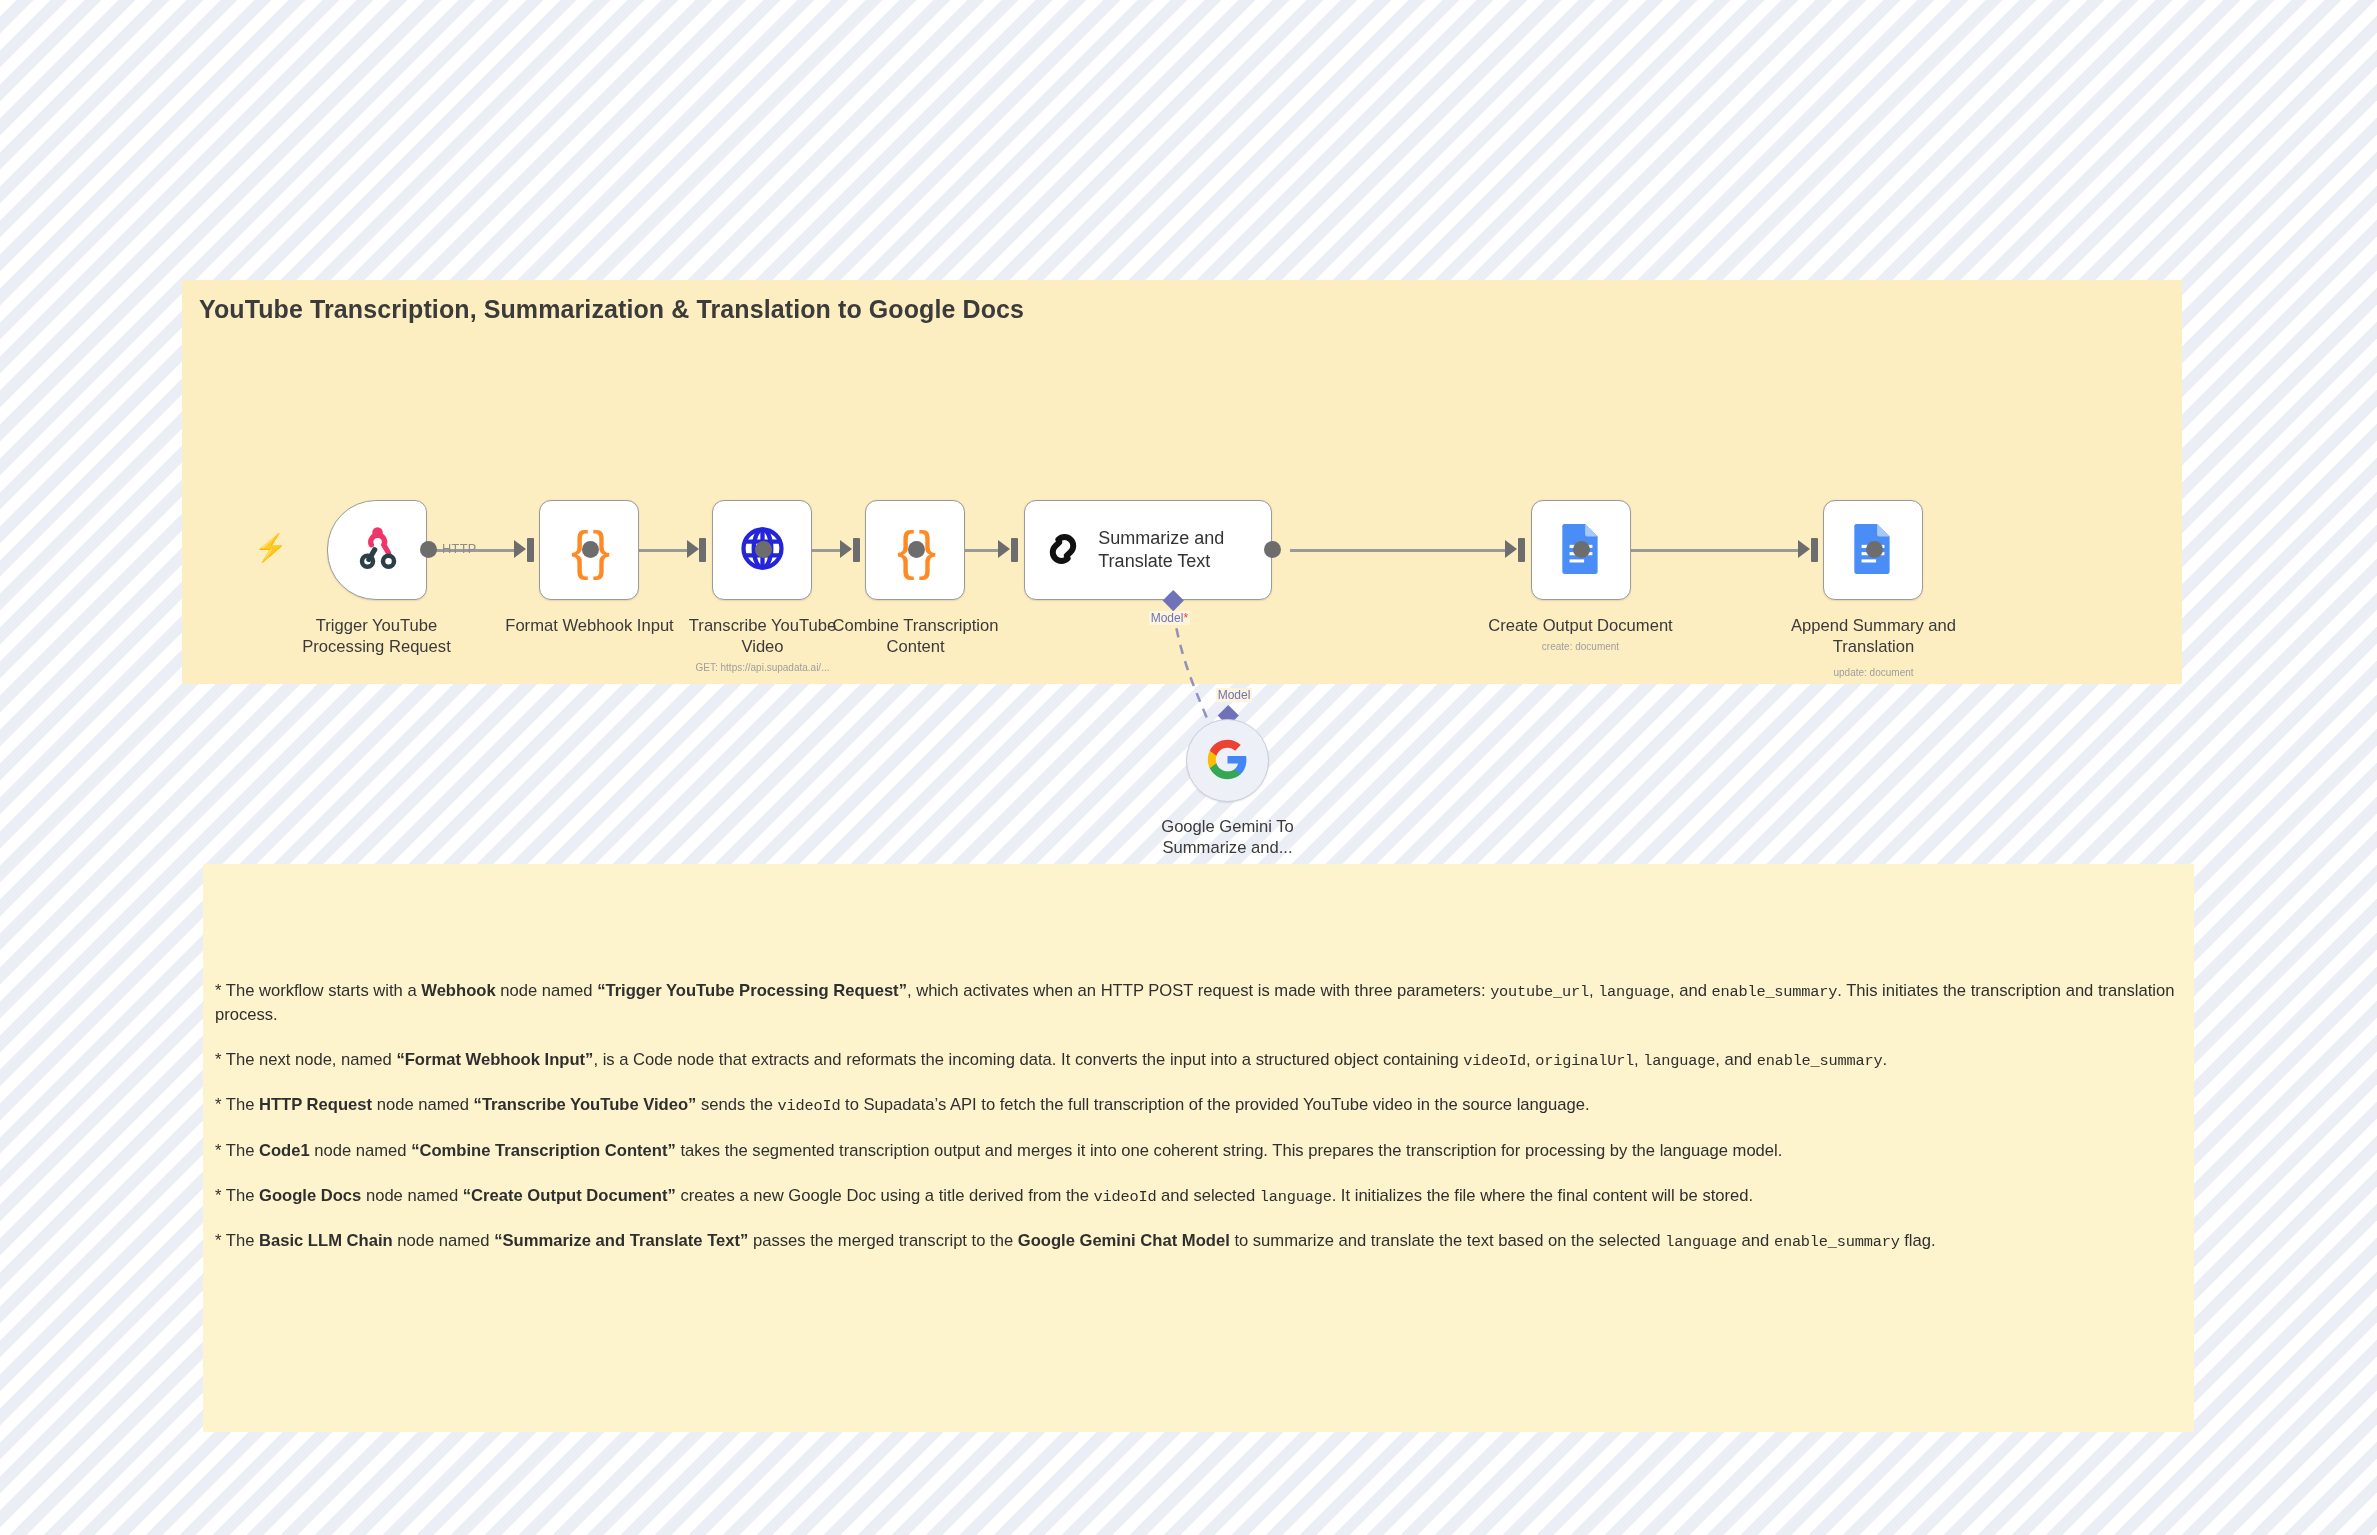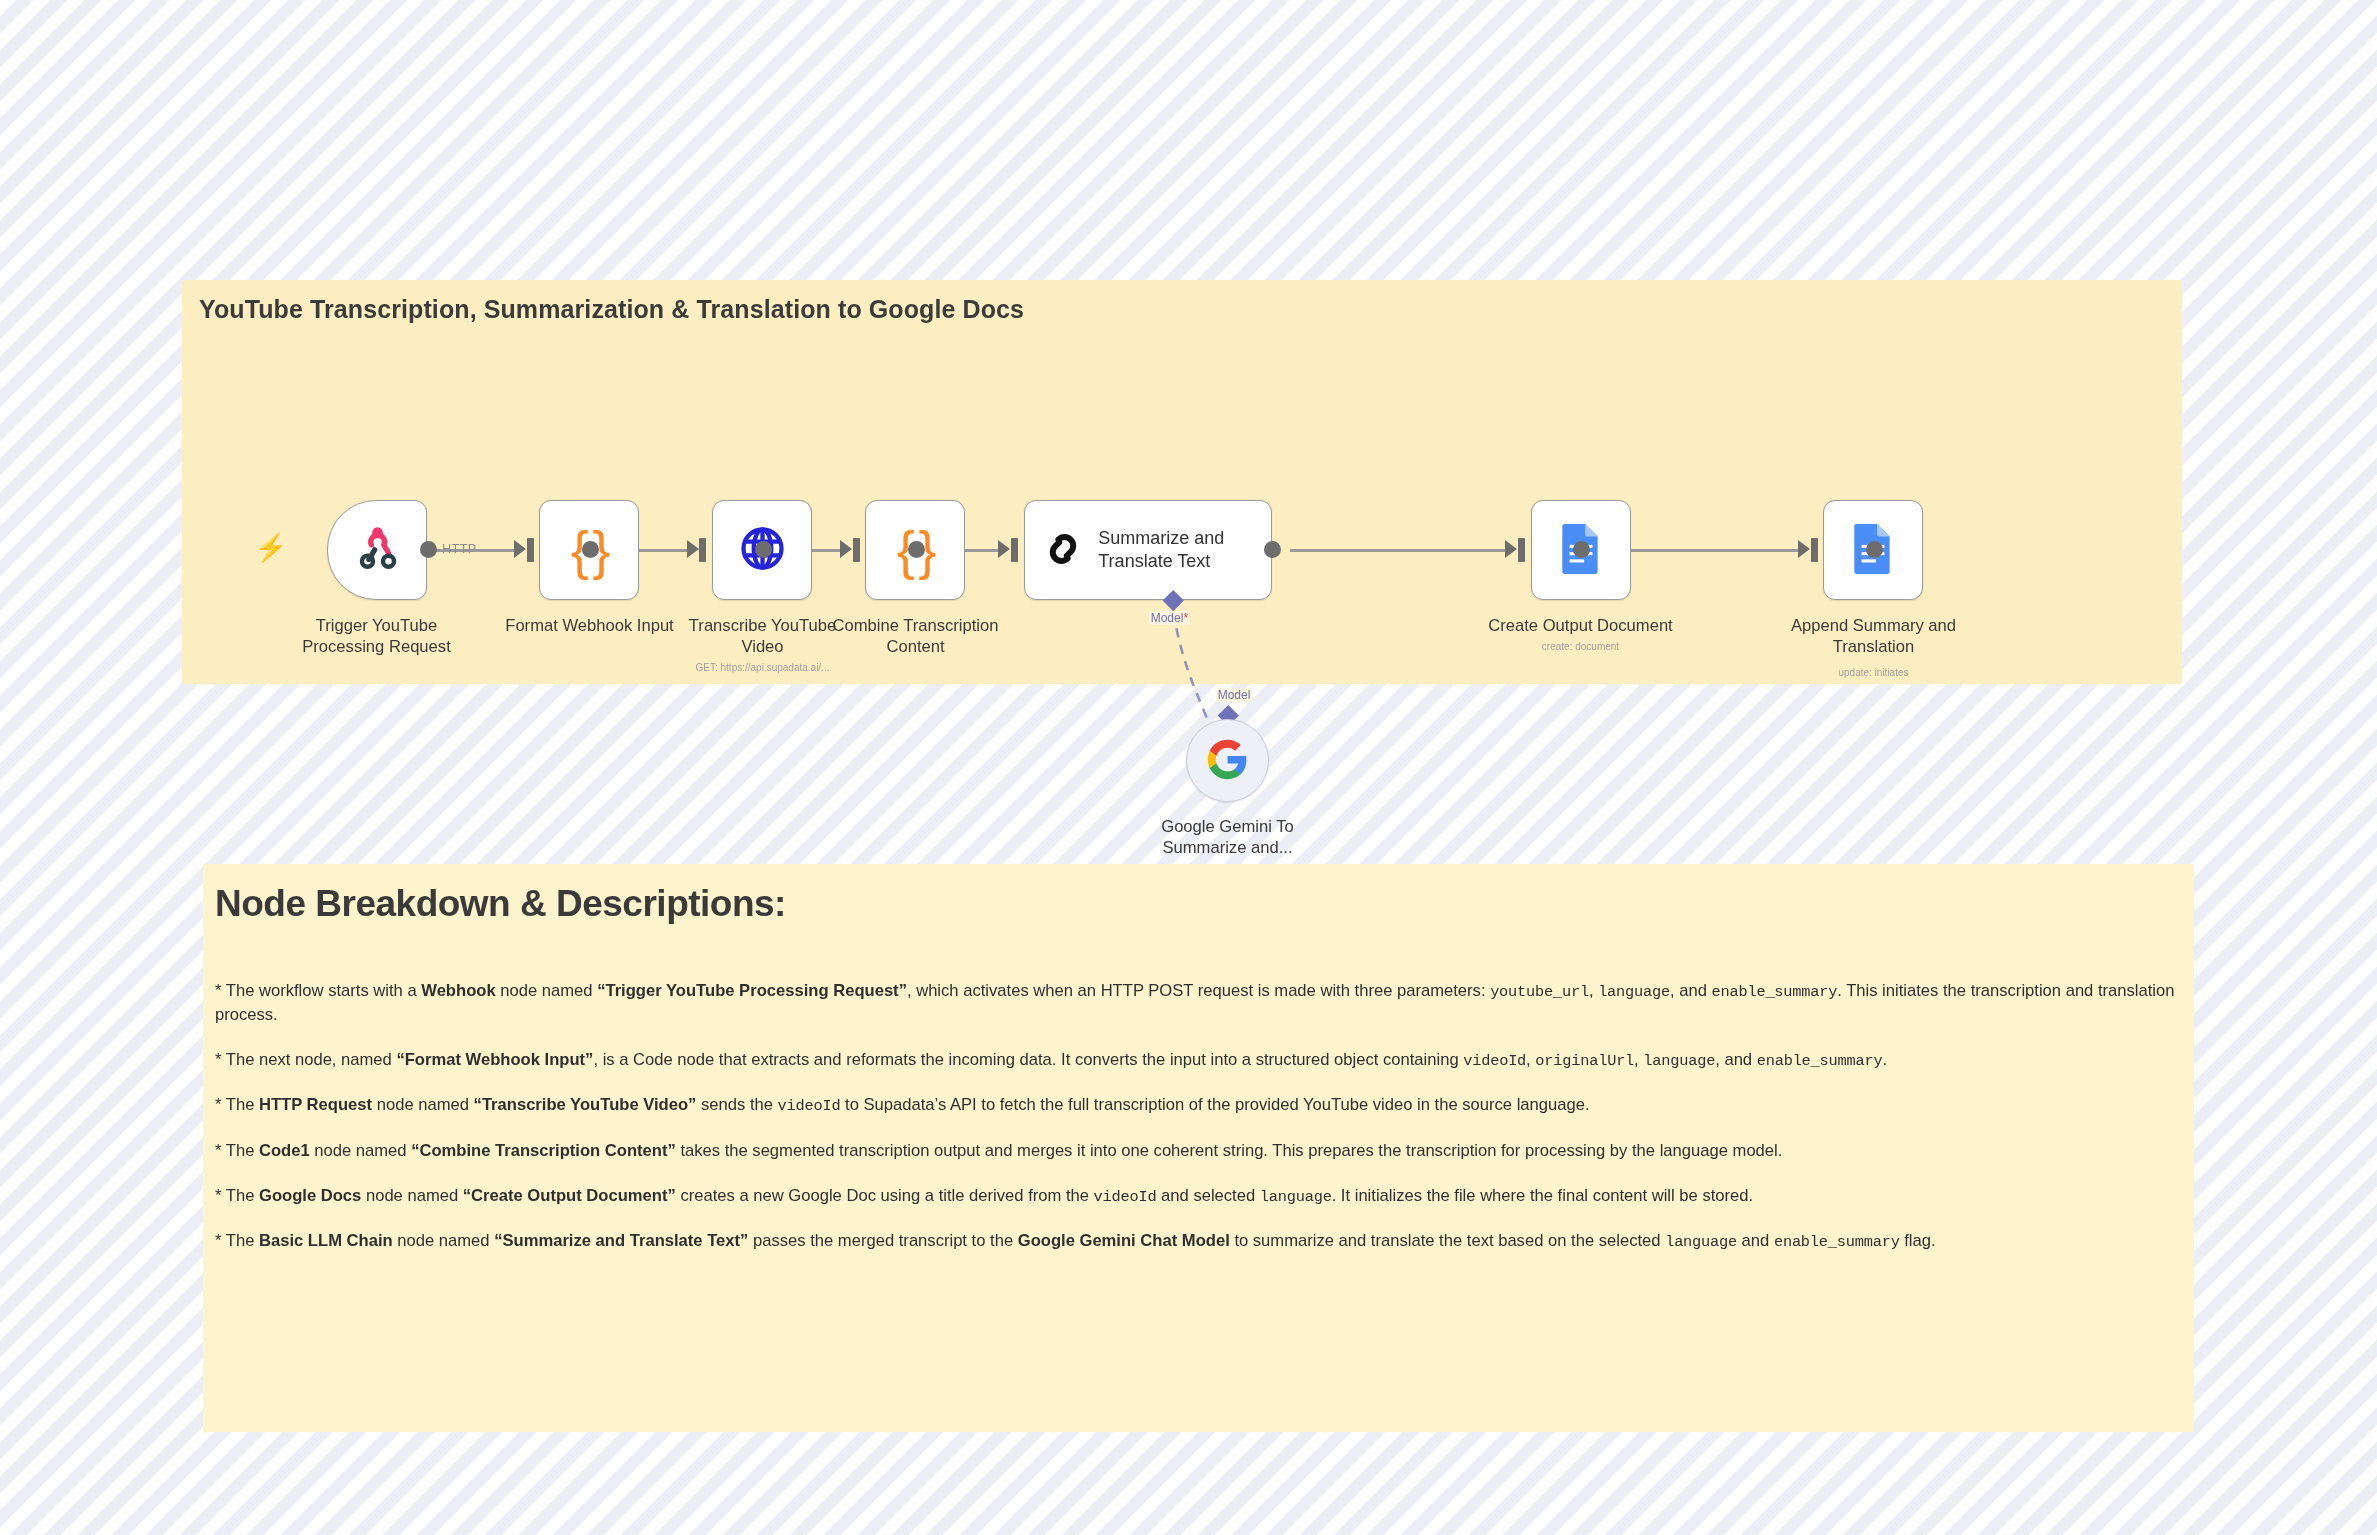--- a/index.html
+++ b/index.html
@@ -272,42 +272,41 @@
           <path d="M24 2l12 12H26a2 2 0 0 1-2-2V2z" fill="#a7c8fb"></path>
           <rect x="9" y="22" width="22" height="3" fill="#fff"></rect>
           <rect x="9" y="29" width="22" height="3" fill="#fff"></rect>
           <rect x="9" y="36" width="14" height="3" fill="#fff"></rect>
         </svg>
       </span>
     </div>
     <div class="dot-out" style="left:1684px; top:261px;"></div>
     <div class="node-label" style="left:1581px; top:335px;">Append Summary and
 Translation</div>
-    <div class="node-sublabel" style="left:1564px; top:387px;">update: initiates</div>
+    <div class="node-sublabel" style="left:1564px; top:387px;">update: document</div>
 
     <div class="port-label" style="left:1034px; top:408px;">Model</div>
     <div class="diamond" style="left:1039px; top:428px;"></div>
     <div class="node circle" style="left:1004px; top:439px;">
       <span>
         <svg width="43" height="43" viewBox="0 0 48 48">
           <path fill="#4285F4" d="M45.1 24.5c0-1.6-.1-3.1-.4-4.5H24v8.5h11.8c-.5 2.7-2.1 5-4.4 6.6v5.5h7.1c4.2-3.8 6.6-9.5 6.6-16.1z"></path>
           <path fill="#34A853" d="M24 46c6 0 11-2 14.6-5.4l-7.1-5.5c-2 1.3-4.5 2.1-7.5 2.1-5.8 0-10.7-3.9-12.4-9.1H4.2v5.7C7.8 41.1 15.3 46 24 46z"></path>
           <path fill="#FBBC05" d="M11.6 28.1c-.4-1.3-.7-2.7-.7-4.1s.3-2.8.7-4.1v-5.7H4.2A22 22 0 0 0 2 24c0 3.5.8 6.9 2.2 9.8l7.4-5.7z"></path>
           <path fill="#EA4335" d="M24 10.8c3.3 0 6.2 1.1 8.5 3.3l6.3-6.3C35 4.2 30 2 24 2 15.3 2 7.8 6.9 4.2 14.2l7.4 5.7c1.7-5.2 6.6-9.1 12.4-9.1z"></path>
         </svg>
       </span>
     </div>
     <div class="node-label" style="left:935px; top:536px;">Google Gemini To
 Summarize and...</div>
 
   </div>
 </div>
 
 <div id="desc-note" class="note">
-  <div id="desc-title">Node Breakdown &amp; Descriptions:</div>
   <div id="desc-body">
       <p>* The workflow starts with a <b>Webhook</b> node named <b>“Trigger YouTube Processing Request”</b>, which activates when an HTTP POST request is made with three parameters: <code>youtube_url</code>, <code>language</code>, and <code>enable_summary</code>. This initiates the transcription and translation process.</p>
       <p>* The next node, named <b>“Format Webhook Input”</b>, is a Code node that extracts and reformats the incoming data. It converts the input into a structured object containing <code>videoId</code>, <code>originalUrl</code>, <code>language</code>, and <code>enable_summary</code>.</p>
       <p>* The <b>HTTP Request</b> node named <b>“Transcribe YouTube Video”</b> sends the <code>videoId</code> to Supadata’s API to fetch the full transcription of the provided YouTube video in the source language.</p>
       <p>* The <b>Code1</b> node named <b>“Combine Transcription Content”</b> takes the segmented transcription output and merges it into one coherent string. This prepares the transcription for processing by the language model.</p>
       <p>* The <b>Google Docs</b> node named <b>“Create Output Document”</b> creates a new Google Doc using a title derived from the <code>videoId</code> and selected <code>language</code>. It initializes the file where the final content will be stored.</p>
       <p>* The <b>Basic LLM Chain</b> node named <b>“Summarize and Translate Text”</b> passes the merged transcript to the <b>Google Gemini Chat Model</b> to summarize and translate the text based on the selected <code>language</code> and <code>enable_summary</code> flag.</p>
     </div>
 </div>
 

